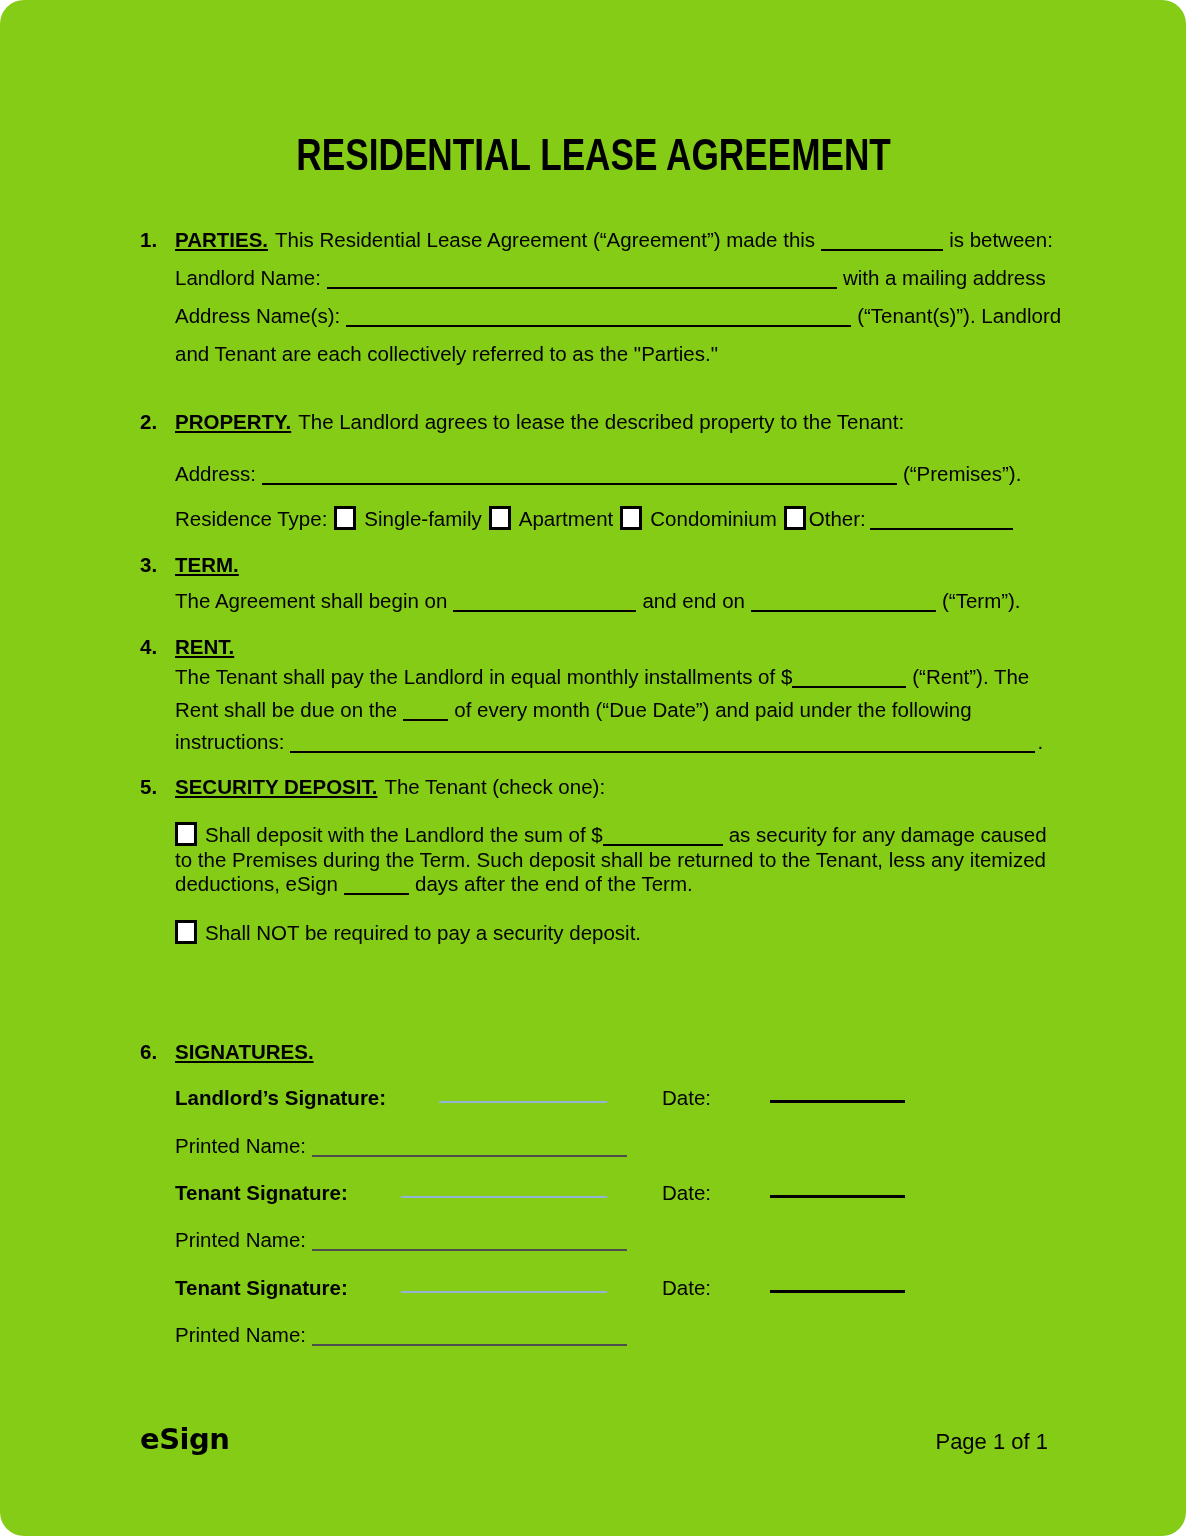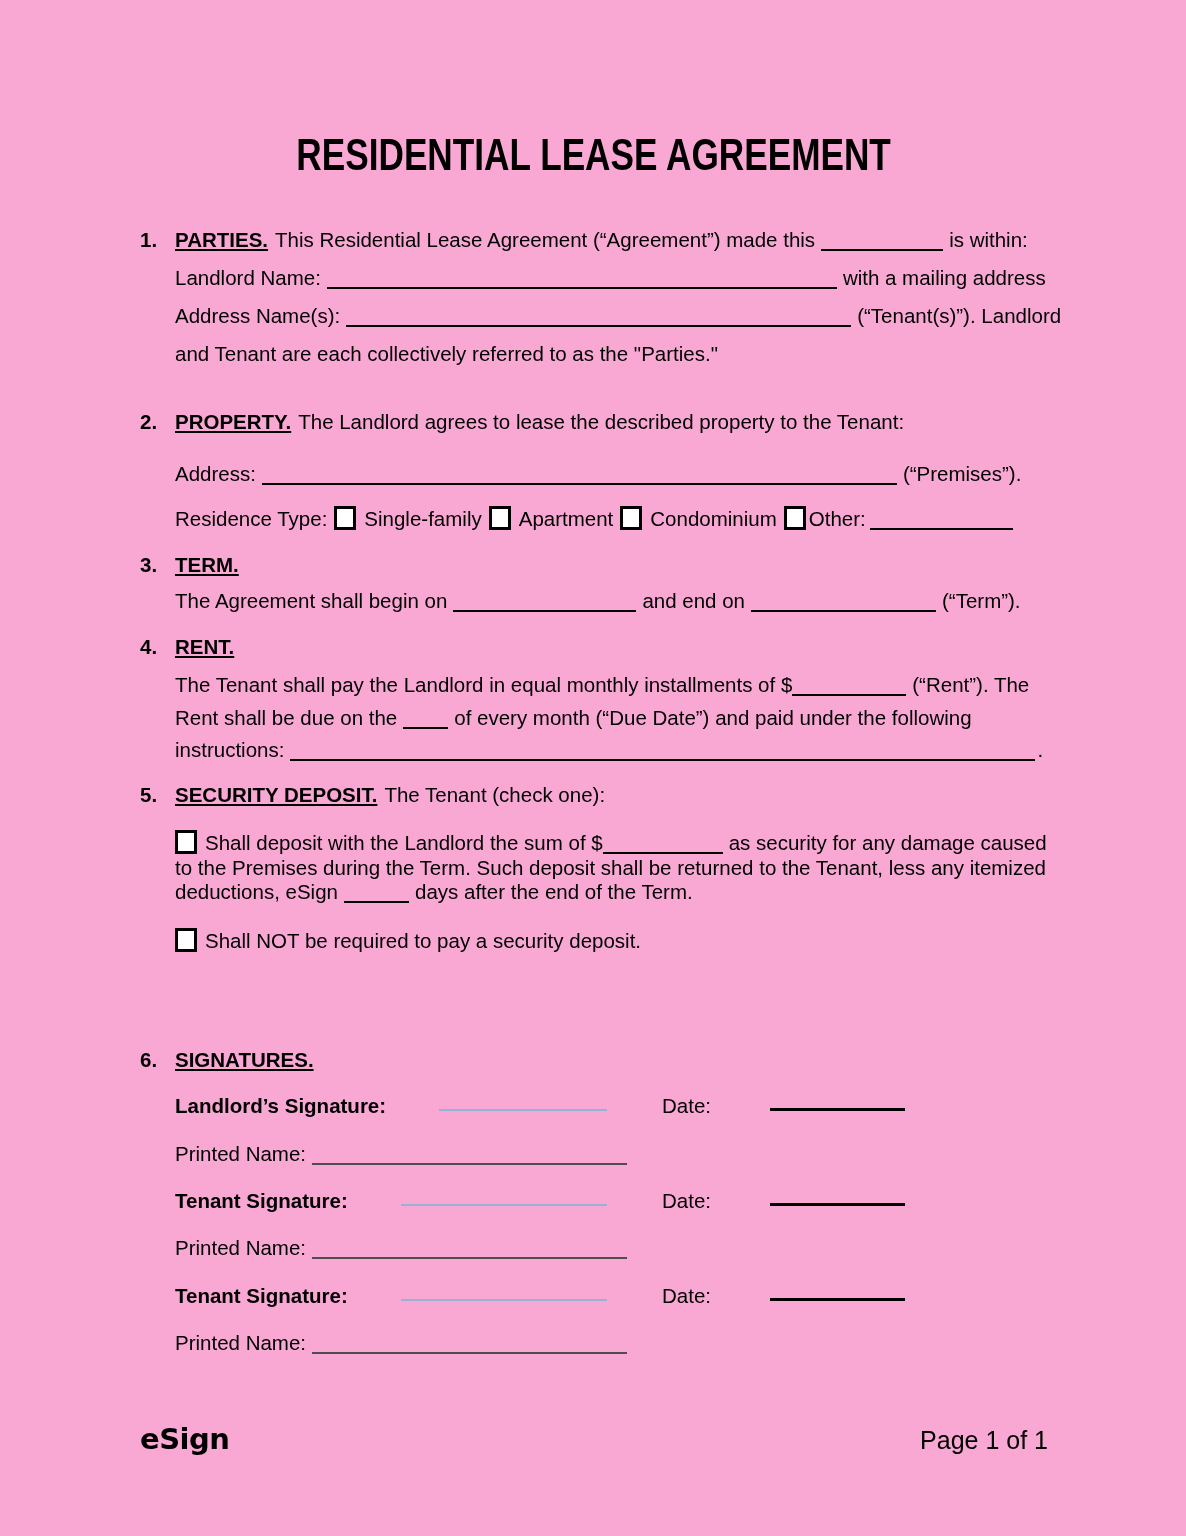--- a/index.html
+++ b/index.html
@@ -1,27 +1,28 @@
 <!DOCTYPE html>
 <html><head>
 <meta charset="utf-8">
 <style>
   html, body { margin: 0; padding: 0; background: #ffffff; }
   .page {
     position: relative;
     width: 1186px;
     height: 1536px;
     margin: 0 auto;
-    background: #f9a8d4;
+    background: #84cc16;
     box-sizing: border-box;
     padding: 134px 138px 0 140px;
     font-family: "Liberation Sans", "DejaVu Sans", sans-serif;
     font-size: 20.5px;
     color: #000000;
     overflow: hidden;
+    border-radius: 24px;
   }
   .title-row { text-align: center; margin: 0; line-height: 42px; }
   .title {
     display: inline-block;
     font-weight: bold;
     font-size: 44px;
     white-space: nowrap;
     transform: scaleX(0.8);
     transform-origin: 50% 50%;
   }
@@ -83,35 +84,35 @@
     display: flex;
     justify-content: space-between;
     align-items: baseline;
   }
   .logo {
     font-family: "DejaVu Sans", "Liberation Sans", sans-serif;
     font-weight: bold;
     font-size: 29px;
     letter-spacing: -0.5px;
   }
-  .pagenum { font-size: 25px; }
+  .pagenum { font-size: 22px; }
 </style>
 </head>
 <body>
 
 <div class="page">
 
   <div class="title-row">
     <span class="title">RESIDENTIAL LEASE AGREEMENT</span>
   </div>
 
   <div class="sec" style="margin-top:44px">
     <span class="num">1.</span>
     <div class="line">
-      <span class="b">PARTIES.</span><span>This Residential Lease Agreement (“Agreement”) made this</span><span class="bl" style="width:122px"></span><span>is within:</span>
+      <span class="b">PARTIES.</span><span>This Residential Lease Agreement (“Agreement”) made this</span><span class="bl" style="width:122px"></span><span>is between:</span>
     </div>
     <div class="line" style="margin-top:14px">
       <span>Landlord Name:</span><span class="bl" style="width:510px"></span><span>with a mailing address</span>
     </div>
     <div class="line" style="margin-top:14px">
       <span>Address Name(s):</span><span class="bl" style="width:505px"></span><span>(“Tenant(s)”). Landlord</span>
     </div>
     <div class="line" style="margin-top:14px">
       <span>and Tenant are each collectively referred to as the "Parties."</span>
     </div>
@@ -138,21 +139,21 @@
     <div class="line" style="margin-top:12px">
       <span>The Agreement shall begin on</span><span class="bl" style="width:183px"></span><span>and end on</span><span class="bl" style="width:185px"></span><span>(“Term”).</span>
     </div>
   </div>
 
   <div class="sec" style="margin-top:22px">
     <span class="num">4.</span>
     <div class="line">
       <span class="b">RENT.</span>
     </div>
-    <div class="line" style="margin-top:14px">
+    <div class="line" style="margin-top:6px">
       <span>The Tenant shall pay the Landlord in equal monthly installments of $</span><span class="bl noleft" style="width:114px"></span><span>(“Rent”). The</span>
     </div>
     <div class="line" style="margin-top:9px">
       <span>Rent shall be due on the</span><span class="bl" style="width:45px"></span><span>of every month (“Due Date”) and paid under the following</span>
     </div>
     <div class="line" style="margin-top:8px">
       <span>instructions:</span><span class="bl enddot" style="width:745px"></span><span>.</span>
     </div>
   </div>
 

